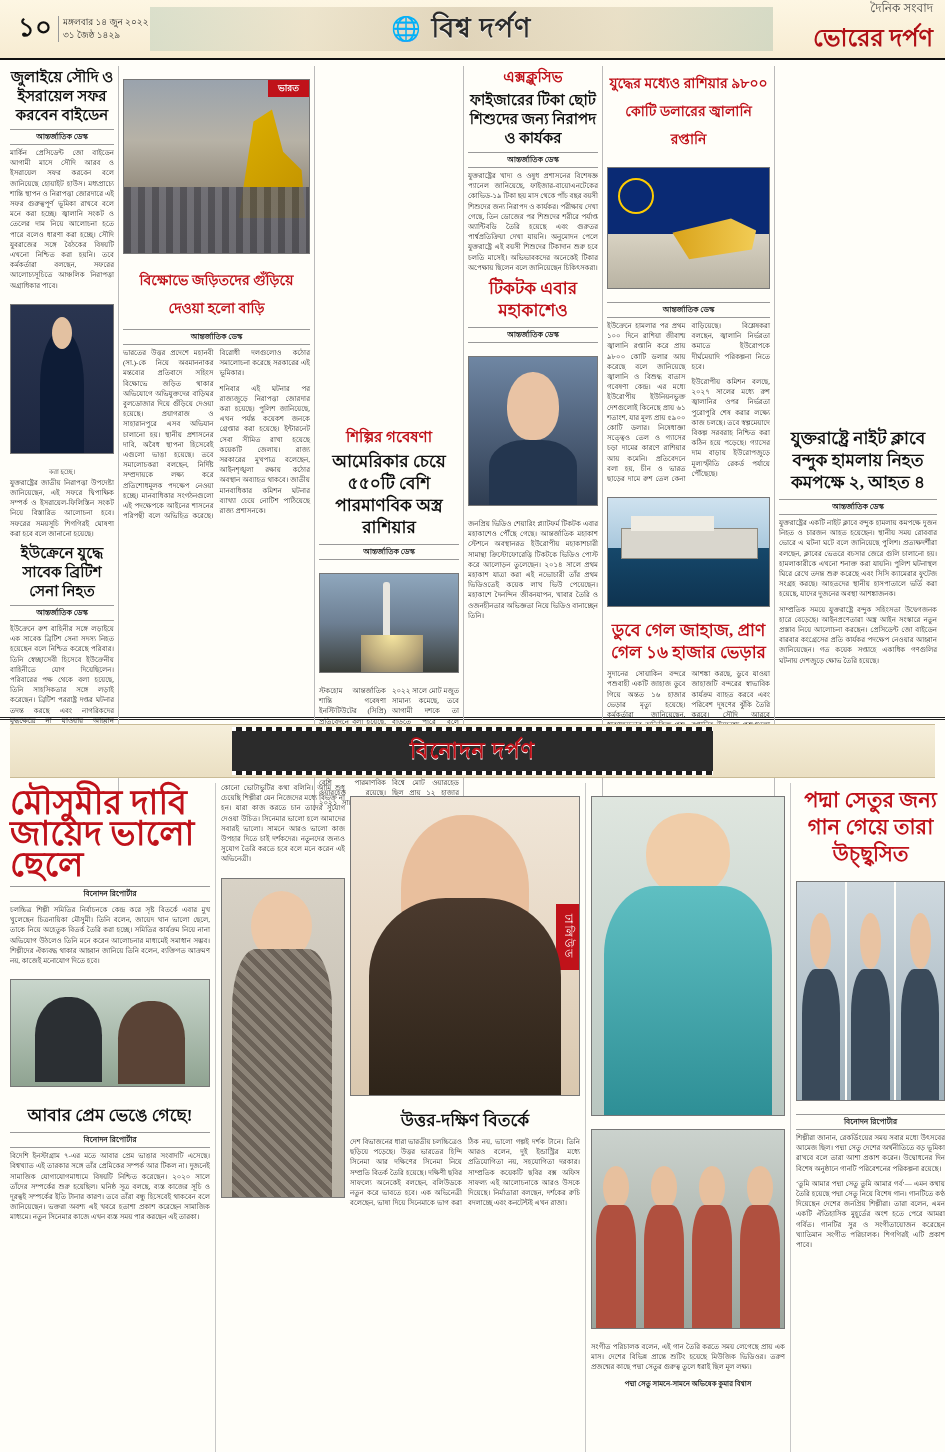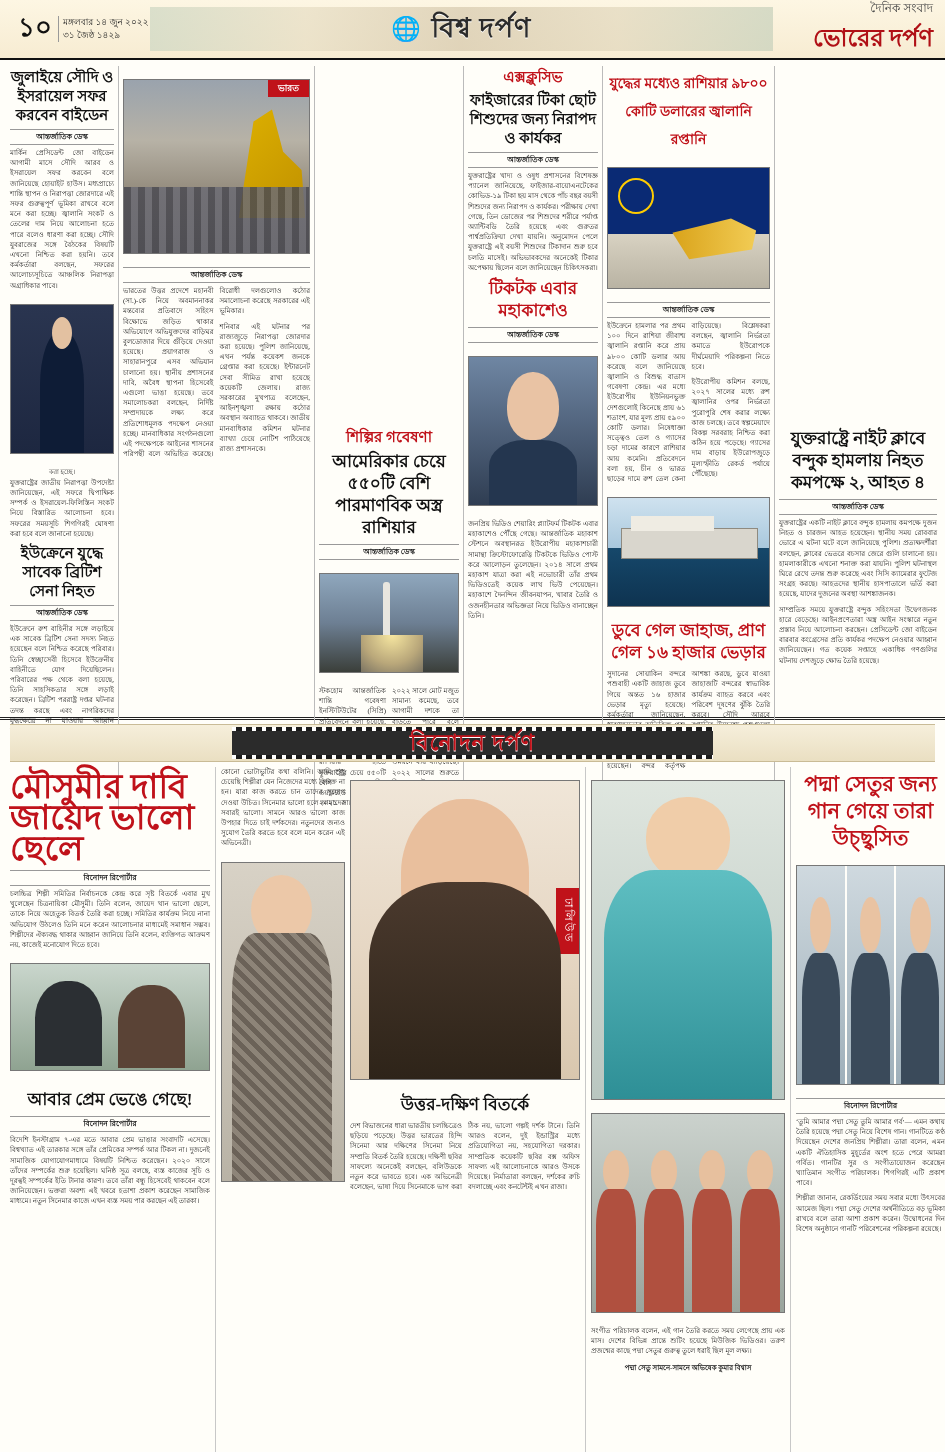--- a/index.html
+++ b/index.html
@@ -139,21 +139,21 @@
   .ph-ship::after{content:"";position:absolute;left:14%;top:16%;width:52%;height:14%;background:#efece3;}
   .ph-missile { height:100px; background:linear-gradient(180deg,#8fa7bd 0%,#6d7f93 50%,#3b3f3a 100%); position:relative;}
   .ph-missile::before{content:"";position:absolute;left:46%;top:8%;width:7px;height:55%;background:#e8e6df;border-radius:3px 3px 0 0;}
   .ph-missile::after{content:"";position:absolute;left:30%;bottom:0;width:45%;height:38%;background:radial-gradient(circle at 50% 0,#f6e6a0,#b9a77a 60%,#7b7463);}
   .ph-astro { height:150px; background:linear-gradient(180deg,#6f86a3 0%,#2f3d52 100%); position:relative;}
   .ph-astro::before{content:"";position:absolute;left:30%;top:10%;width:40%;height:46%;background:#e9c3a4;border-radius:50% 50% 45% 45%;}
   .ph-astro::after{content:"";position:absolute;left:16%;bottom:0;width:68%;height:44%;background:#24364f;border-radius:40% 40% 0 0;}
 
   
   .ent-banner {
-    position:relative; height:38px; margin: 4px 10px 0 10px;
+    position:relative; height:54px; margin: 4px 10px 0 10px;
     background: linear-gradient(#f6efdb,#eadfc2);
     border-top:1px solid #c9bb96; border-bottom:1px solid #c9bb96;
     display:flex; align-items:center; justify-content:center;
   }
   .ent-filmstrip{
     position:absolute; left:24%; right:24%; top:2px; bottom:2px;
     background:#2b2b2b;
     border-top:4px solid #1c1c1c; border-bottom:4px solid #1c1c1c;
   }
   .ent-filmstrip::before,.ent-filmstrip::after{
@@ -236,20 +236,21 @@
       <p class="body">যুক্তরাষ্ট্রের জাতীয় নিরাপত্তা উপদেষ্টা জানিয়েছেন, এই সফরে দ্বিপাক্ষিক সম্পর্ক ও ইসরায়েল-ফিলিস্তিন সংকট নিয়ে বিস্তারিত আলোচনা হবে। সফরের সময়সূচি শিগগিরই ঘোষণা করা হবে বলে জানানো হয়েছে।</p>
       <h2 class="headline">ইউক্রেনে যুদ্ধে সাবেক ব্রিটিশ সেনা নিহত</h2>
       <div class="byline">আন্তর্জাতিক ডেস্ক</div>
       <p class="body">ইউক্রেনে রুশ বাহিনীর সঙ্গে লড়াইয়ে এক সাবেক ব্রিটিশ সেনা সদস্য নিহত হয়েছেন বলে নিশ্চিত করেছে পরিবার। তিনি স্বেচ্ছাসেবী হিসেবে ইউক্রেনীয় বাহিনীতে যোগ দিয়েছিলেন। পরিবারের পক্ষ থেকে বলা হয়েছে, তিনি সাহসিকতার সঙ্গে লড়াই করেছেন। ব্রিটিশ পররাষ্ট্র দপ্তর ঘটনার তদন্ত করছে এবং নাগরিকদের যুদ্ধক্ষেত্রে না যাওয়ার আহ্বান জানিয়েছে।</p>
     </div>
 
     <div class="col rule-l">
       <div class="photo ph-rubble">
         <span class="tag-red">ভারত</span>
       </div>
+      <h2 class="big">বিক্ষোভে জড়িতদের গুঁড়িয়ে দেওয়া হলো বাড়ি</h2>
       <div class="byline">আন্তর্জাতিক ডেস্ক</div>
       <div class="cols2">
         <p class="body">ভারতের উত্তর প্রদেশে মহানবী (সা.)-কে নিয়ে অবমাননাকর মন্তব্যের প্রতিবাদে সহিংস বিক্ষোভে জড়িত থাকার অভিযোগে অভিযুক্তদের বাড়িঘর বুলডোজার দিয়ে গুঁড়িয়ে দেওয়া হয়েছে। প্রয়াগরাজ ও সাহারানপুরে এসব অভিযান চালানো হয়। স্থানীয় প্রশাসনের দাবি, অবৈধ স্থাপনা হিসেবেই এগুলো ভাঙা হয়েছে। তবে সমালোচকরা বলছেন, নির্দিষ্ট সম্প্রদায়কে লক্ষ্য করে প্রতিশোধমূলক পদক্ষেপ নেওয়া হচ্ছে। মানবাধিকার সংগঠনগুলো এই পদক্ষেপকে আইনের শাসনের পরিপন্থী বলে অভিহিত করেছে। বিরোধী দলগুলোও কঠোর সমালোচনা করেছে সরকারের এই ভূমিকার।</p>
         <p class="body">শনিবার এই ঘটনার পর রাজ্যজুড়ে নিরাপত্তা জোরদার করা হয়েছে। পুলিশ জানিয়েছে, এখন পর্যন্ত কয়েকশ জনকে গ্রেপ্তার করা হয়েছে। ইন্টারনেট সেবা সীমিত রাখা হয়েছে কয়েকটি জেলায়। রাজ্য সরকারের মুখপাত্র বলেছেন, আইনশৃঙ্খলা রক্ষায় কঠোর অবস্থান অব্যাহত থাকবে। জাতীয় মানবাধিকার কমিশন ঘটনার ব্যাখ্যা চেয়ে নোটিশ পাঠিয়েছে রাজ্য প্রশাসনকে।</p>
       </div>
     </div>
 
     <div class="col rule-l">
       <div style="height:360px"></div>
       <h2 class="headline red">শিল্পির গবেষণা</h2>
@@ -341,17 +342,17 @@
     </div>
 
     <div class="col side-border">
       <h2 class="big" style="font-size:21px;line-height:27px">পদ্মা সেতুর জন্য গান গেয়ে তারা উচ্ছ্বসিত</h2>
       <div class="photo ph-trio">
         <span></span>
           <span></span>
           <span></span>
       </div>
       <div class="byline">বিনোদন রিপোর্টার</div>
+      <p class="body">শিল্পীরা জানান, রেকর্ডিংয়ের সময় সবার মধ্যে উৎসবের আমেজ ছিল। পদ্মা সেতু দেশের অর্থনীতিতে বড় ভূমিকা রাখবে বলে তারা আশা প্রকাশ করেন। উদ্বোধনের দিন বিশেষ অনুষ্ঠানে গানটি পরিবেশনের পরিকল্পনা রয়েছে।</p>
       <p class="body">‘তুমি আমার পদ্মা সেতু তুমি আমার গর্ব’— এমন কথায় তৈরি হয়েছে পদ্মা সেতু নিয়ে বিশেষ গান। গানটিতে কণ্ঠ দিয়েছেন দেশের জনপ্রিয় শিল্পীরা। তারা বলেন, এমন একটি ঐতিহাসিক মুহূর্তের অংশ হতে পেরে আমরা গর্বিত। গানটির সুর ও সংগীতায়োজন করেছেন খ্যাতিমান সংগীত পরিচালক। শিগগিরই এটি প্রকাশ পাবে।</p>
-      <p class="body">শিল্পীরা জানান, রেকর্ডিংয়ের সময় সবার মধ্যে উৎসবের আমেজ ছিল। পদ্মা সেতু দেশের অর্থনীতিতে বড় ভূমিকা রাখবে বলে তারা আশা প্রকাশ করেন। উদ্বোধনের দিন বিশেষ অনুষ্ঠানে গানটি পরিবেশনের পরিকল্পনা রয়েছে।</p>
     </div>
   </div>
 </div>
 
 </body></html>

